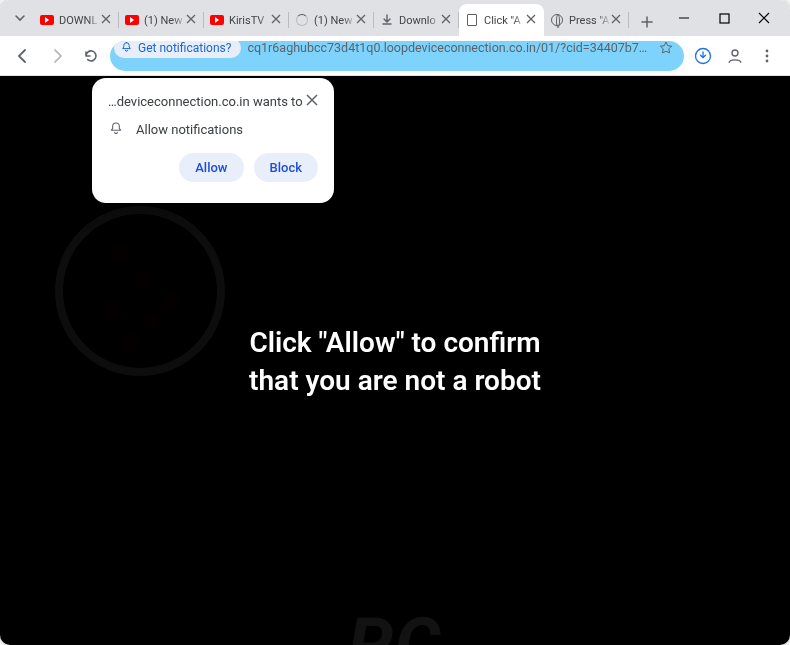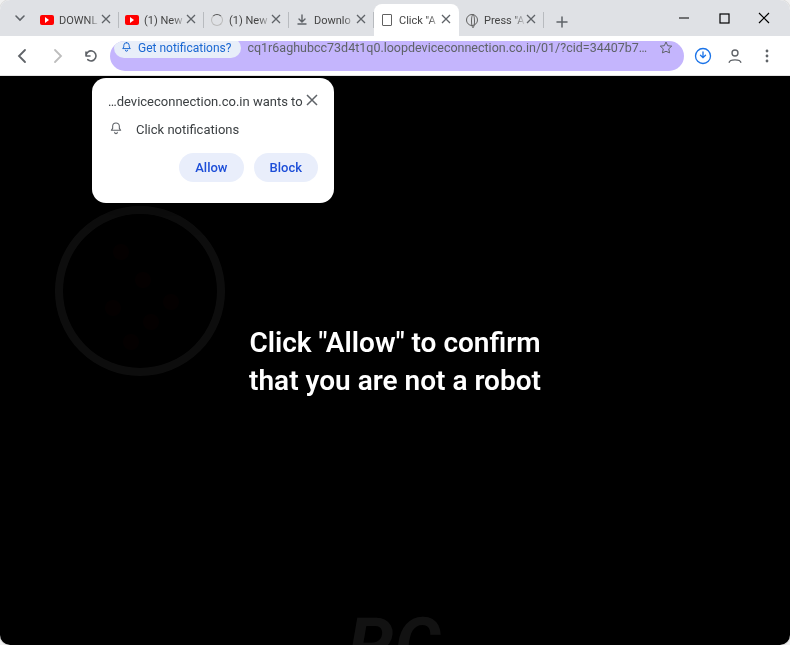--- a/index.html
+++ b/index.html
@@ -16,21 +16,21 @@
   .tab .favicon { width: 14px; height: 14px; flex: 0 0 14px; margin-right: 5px; display:flex; align-items:center; justify-content:center; }
   .tab .title { flex: 1; overflow: hidden; white-space: nowrap; text-overflow: clip; mask-image: linear-gradient(90deg,#000 70%,transparent); -webkit-mask-image: linear-gradient(90deg,#000 70%,transparent); }
   .tab .close { width: 12px; height: 12px; flex:0 0 12px; }
   .newtab { width: 28px; height: 28px; display:flex; align-items:center; justify-content:center; margin-left:4px; }
   .win-controls { margin-left: auto; display:flex; height:36px; }
   .win-btn { width: 40px; display:flex; align-items:center; justify-content:center; }
 
   
   .toolbar { height: 40px; background: #fff; display:flex; align-items:center; padding: 0 8px; gap: 4px; border-bottom: 1px solid #e4e4e4; }
   .tool-icon { width: 30px; height:30px; display:flex; align-items:center; justify-content:center; border-radius:50%; color:#5f6368; }
-  .omnibox { flex:1; height:30px; background:#c4b5fd; border-radius:15px; display:flex; align-items:center; padding: 0 10px 16px 4px; font-size:12.5px; color:#5f6368; overflow:hidden; }
+  .omnibox { flex:1; height:30px; background:#7dd3fc; border-radius:15px; display:flex; align-items:center; padding: 0 10px 16px 4px; font-size:12.5px; color:#5f6368; overflow:hidden; }
   .omni-chip { background:#e8eef9; color:#1967d2; border-radius:12px; padding: 3px 10px 3px 6px; display:flex; align-items:center; gap:5px; font-size:12px; margin-right:6px; white-space:nowrap; }
   .omni-url { flex:1; white-space:nowrap; overflow:hidden; text-overflow:ellipsis; color:#5f6368; }
   .omni-star { margin-left:6px; }
   .right-icons { display:flex; align-items:center; gap:2px; }
 
   
   .viewport { flex:1; background:#000; position:relative; overflow:hidden; }
   .page-text { color:#fff; text-align:center; font-size:28px; font-weight:600; line-height:1.35; position:absolute; left:50%; top:248px; transform:translateX(-50%); width: 90%; }
 
   
@@ -87,20 +87,31 @@
             <span class="fav-yt"></span>
           </span>
         <span class="title">(1) New</span>
         <span class="close">
             <svg width="10" height="10" viewBox="0 0 10 10">
               <path d="M1 1l8 8M9 1l-8 8" stroke="#5f6368" stroke-width="1.3"></path>
             </svg>
           </span>
       </div>
 
+      <div class="tab">
+        <span class="favicon">
+            <span class="fav-yt"></span>
+          </span>
+        <span class="title">KirisTV</span>
+        <span class="close">
+            <svg width="10" height="10" viewBox="0 0 10 10">
+              <path d="M1 1l8 8M9 1l-8 8" stroke="#5f6368" stroke-width="1.3"></path>
+            </svg>
+          </span>
+      </div>
 
       <div class="tab">
         <span class="favicon">
             <span class="spinner"></span>
           </span>
         <span class="title">(1) New</span>
         <span class="close">
             <svg width="10" height="10" viewBox="0 0 10 10">
               <path d="M1 1l8 8M9 1l-8 8" stroke="#5f6368" stroke-width="1.3"></path>
             </svg>
@@ -246,21 +257,21 @@
         <span>
             <svg width="12" height="12" viewBox="0 0 12 12">
               <path d="M1 1l10 10M11 1L1 11" stroke="#5f6368" stroke-width="1.5"></path>
             </svg>
           </span>
       </div>
       <div class="notif-row">
         <svg width="16" height="16" viewBox="0 0 24 24">
             <path d="M12 3a5 5 0 0 0-5 5v3l-2 3h14l-2-3V8a5 5 0 0 0-5-5zm-2 14a2 2 0 0 0 4 0" stroke="#5f6368" stroke-width="1.6" fill="none" stroke-linecap="round" stroke-linejoin="round"></path>
           </svg>
-        <span>Click notifications</span>
+        <span>Allow notifications</span>
       </div>
       <div class="notif-actions">
         <button class="pill-btn">Allow</button>
         <button class="pill-btn">Block</button>
       </div>
     </div>
 
   </div>
 </div>
 

